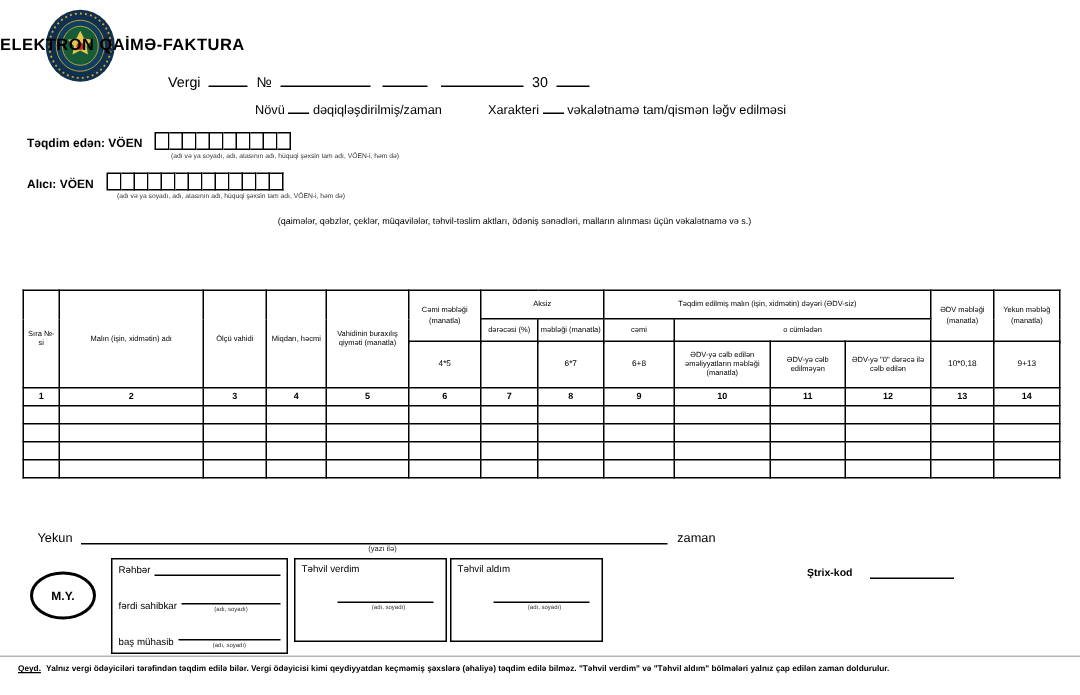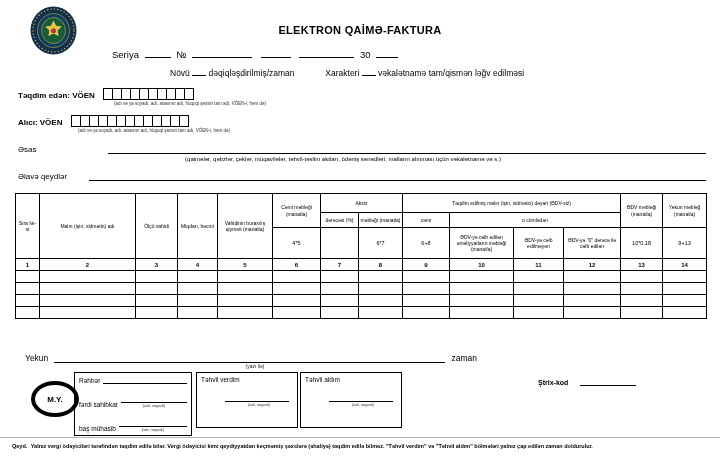--- a/index.html
+++ b/index.html
@@ -1,19 +1,19 @@
 <!DOCTYPE html>
 <html><head>
 <meta charset="utf-8">
 <style>
   html,body{margin:0;padding:0;background:#fff;}
   body{font-family:"Liberation Sans","DejaVu Sans",sans-serif;color:#000;}
   .page{position:relative;width:720px;height:463px;background:#fff;overflow:hidden;}
   .abs{position:absolute;}
-  .title{top:24px;left:0;width:100%;text-align:center;font-size:11px;font-weight:bold;letter-spacing:.3px;}
+  .title{top:24px;left:0;width:100%;font-size:11px;font-weight:bold;letter-spacing:.3px;}
   .bl{display:inline-block;border-bottom:1px solid #000;height:9px;vertical-align:baseline;}
   .serial{top:48px;left:112px;font-size:9.5px;white-space:nowrap;}
   .serial .bl{margin:0 3px;}
   .typeline{top:67px;left:170px;font-size:8.5px;white-space:nowrap;}
   .typeline .bl{height:8px;}
   .party{left:18px;font-size:8px;white-space:nowrap;}
   .plabel{font-weight:bold;margin-top:12px;}
   .comb{display:inline-flex;margin-left:6px;vertical-align:-2px;}
   .comb i{width:8px;height:10px;border:1px solid #000;border-left:none;display:block;background:#fff;}
   .comb i:first-child{border-left:1px solid #000;}
@@ -31,21 +31,21 @@
   .inv th,.inv td{border:1px solid #000;text-align:center;vertical-align:middle;padding:0 1px;overflow:hidden;}
   .inv th{font-weight:normal;font-size:5px;line-height:1.25;}
   .inv tr.r1 th{height:18px;}
   .inv tr.r2 th{height:14px;}
   .inv tr.r3 th{height:30px;}
   .inv tr.frm th{height:10px;font-size:5.5px;}
   .inv tr.nums td{height:11px;font-size:6px;font-weight:bold;}
   .inv tr.emptyrow td{height:11px;}
   .total{left:25px;top:352px;width:452px;font-size:8.5px;}
   .yazi{font-size:5px;text-align:center;margin-left:110px;width:240px;color:#222;}
-  .stamp{left:31px;top:381px;width:40px;height:28px;border:4px solid #000000;border-radius:50%;display:flex;align-items:center;justify-content:center;font-weight:bold;font-size:8px;}
+  .stamp{left:20px;top:381px;width:40px;height:28px;border:2px solid #000000;border-radius:50%;display:flex;align-items:center;justify-content:center;font-weight:bold;font-size:8px;}
   .mgrbox{left:74px;top:372px;width:108px;height:55px;border:1px solid #000;padding:4px 4px 3px 4px;display:flex;flex-direction:column;justify-content:space-between;font-size:6.5px;}
   .srow{display:flex;align-items:flex-end;}
   .slbl{white-space:nowrap;margin-right:3px;}
   .lnw{flex:1;display:flex;flex-direction:column;}
   .sln{border-bottom:1px solid #000;height:6px;}
   .tiny{font-size:4px;text-align:center;color:#333;}
   .tvbox{top:372px;width:92px;height:48px;border:1px solid #000;padding:3px 4px;font-size:6.5px;}
   .tvbox .sln{margin:12px 4px 0 24px;}
   .tvbox .tiny{margin-left:24px;}
   .barcode{left:538px;top:377px;font-size:7px;display:flex;align-items:flex-end;font-weight:bold;}
@@ -66,21 +66,21 @@
       <ellipse cx="23.5" cy="24.5" rx="16" ry="17" fill="#0f3f60" stroke="#cfa83c" stroke-width="0.6"></ellipse>
       <ellipse cx="23.5" cy="24.5" rx="12" ry="13" fill="#175c38" stroke="#cfa83c" stroke-width="0.6"></ellipse>
       <path d="M23.5 14.5 l2.6 5.2 5.7 0.85 -4.1 4.05 0.95 5.7 -5.15-2.7 -5.15 2.7 0.95-5.7 -4.1-4.05 5.7-0.85 z" fill="#e7c44c"></path>
       <circle cx="23.5" cy="24.8" r="2.5" fill="#b5352e"></circle>
     </svg>
   </div>
 
   <div class="abs title">ELEKTRON QAİMƏ-FAKTURA</div>
 
   <div class="abs serial">
-    <span>Seriya</span>
+    <span>Vergi</span>
     <span class="bl" style="width:26px"></span>
     <span>№</span>
     <span class="bl" style="width:60px"></span>
     <span class="bl" style="width:30px"></span>
     <span class="bl" style="width:55px"></span>
     <span>30</span>
     <span class="bl" style="width:22px"></span>
   </div>
 
   <div class="abs typeline">
@@ -124,33 +124,23 @@
         <i></i>
         <i></i>
         <i></i>
         <i></i>
         <i></i>
     </span>
     <div class="pcaption" style="margin-left:60px">(adı və ya soyadı, adı, atasının adı, hüquqi şəxsin tam adı, VÖEN-i, həm də)</div>
   </div>
 
   <div class="abs basis">
-    <div class="flexline">
-      <span class="lbl8">Əsas</span>
-      <span class="fill"></span>
-    </div>
     <div class="basis-caption">(qaimələr, qəbzlər, çeklər, müqavilələr, təhvil-təslim aktları, ödəniş sənədləri, malların alınması üçün vəkalətnamə və s.)</div>
   </div>
 
-  <div class="abs extra">
-    <div class="flexline">
-      <span class="lbl8">Əlavə qeydlər</span>
-      <span class="fill"></span>
-    </div>
-  </div>
 
   <div class="abs tablewrap">
     <table class="inv">
       <colgroup>
         <col style="width:24px">
           <col style="width:96px">
           <col style="width:42px">
           <col style="width:40px">
         <col style="width:55px">
           <col style="width:48px">

